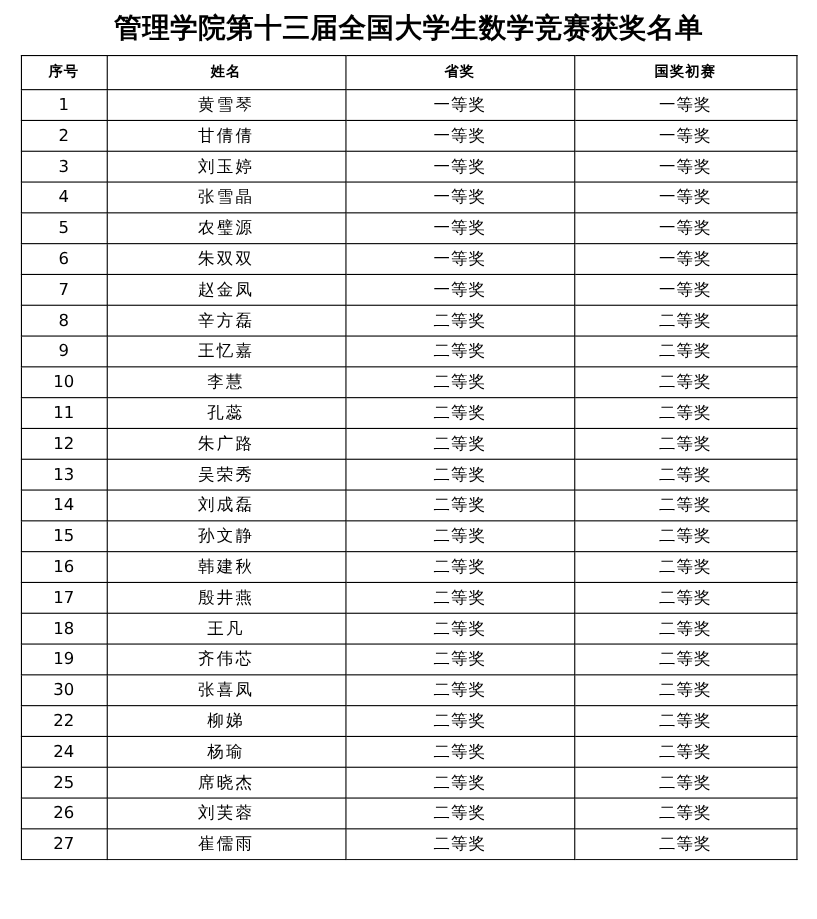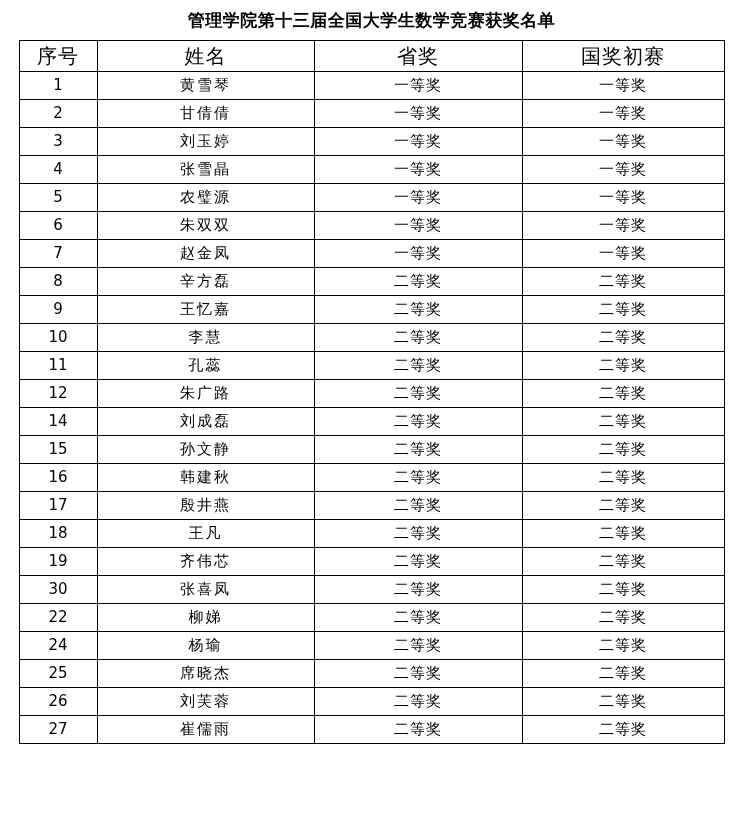--- a/index.html
+++ b/index.html
@@ -13,21 +13,21 @@
     color: #000000;
   }
   .page {
     width: 743px;
     position: relative;
     box-sizing: border-box;
     padding: 0;
   }
   .doc-title {
     text-align: center;
-    font-size: 17px;
+    font-size: 25px;
     font-weight: bold;
     letter-spacing: 0.5px;
     padding: 10px 0 9px 0;
     line-height: 1.25;
     font-family: "DejaVu Sans", "Liberation Sans", sans-serif;
   }
   table.award-table {
     border-collapse: collapse;
     margin: 0 auto;
     width: 705px;
@@ -44,22 +44,22 @@
     text-align: center;
     vertical-align: middle;
     padding: 0;
     height: 27px;
     line-height: 27px;
     font-size: 15px;
     overflow: hidden;
     white-space: nowrap;
   }
   table.award-table thead th {
-    font-weight: normal;
-    font-size: 20px;
+    font-weight: bold;
+    font-size: 13px;
     height: 30px;
     line-height: 30px;
     letter-spacing: 1px;
   }
   td.idx-cell {
     font-size: 14px;
     font-family: "DejaVu Sans", "Liberation Sans", sans-serif;
   }
   td.name-cell {
     letter-spacing: 2px;
@@ -167,20 +167,26 @@
           <td class="award-cell">二等奖</td>
           <td class="award-cell">二等奖</td>
         </tr>
         <tr>
           <td class="idx-cell">12</td>
           <td class="name-cell">朱广路</td>
           <td class="award-cell">二等奖</td>
           <td class="award-cell">二等奖</td>
         </tr>
         <tr>
+          <td class="idx-cell">13</td>
+          <td class="name-cell">吴荣秀</td>
+          <td class="award-cell">二等奖</td>
+          <td class="award-cell">二等奖</td>
+        </tr>
+        <tr>
           <td class="idx-cell">14</td>
           <td class="name-cell">刘成磊</td>
           <td class="award-cell">二等奖</td>
           <td class="award-cell">二等奖</td>
         </tr>
         <tr>
           <td class="idx-cell">15</td>
           <td class="name-cell">孙文静</td>
           <td class="award-cell">二等奖</td>
           <td class="award-cell">二等奖</td>

